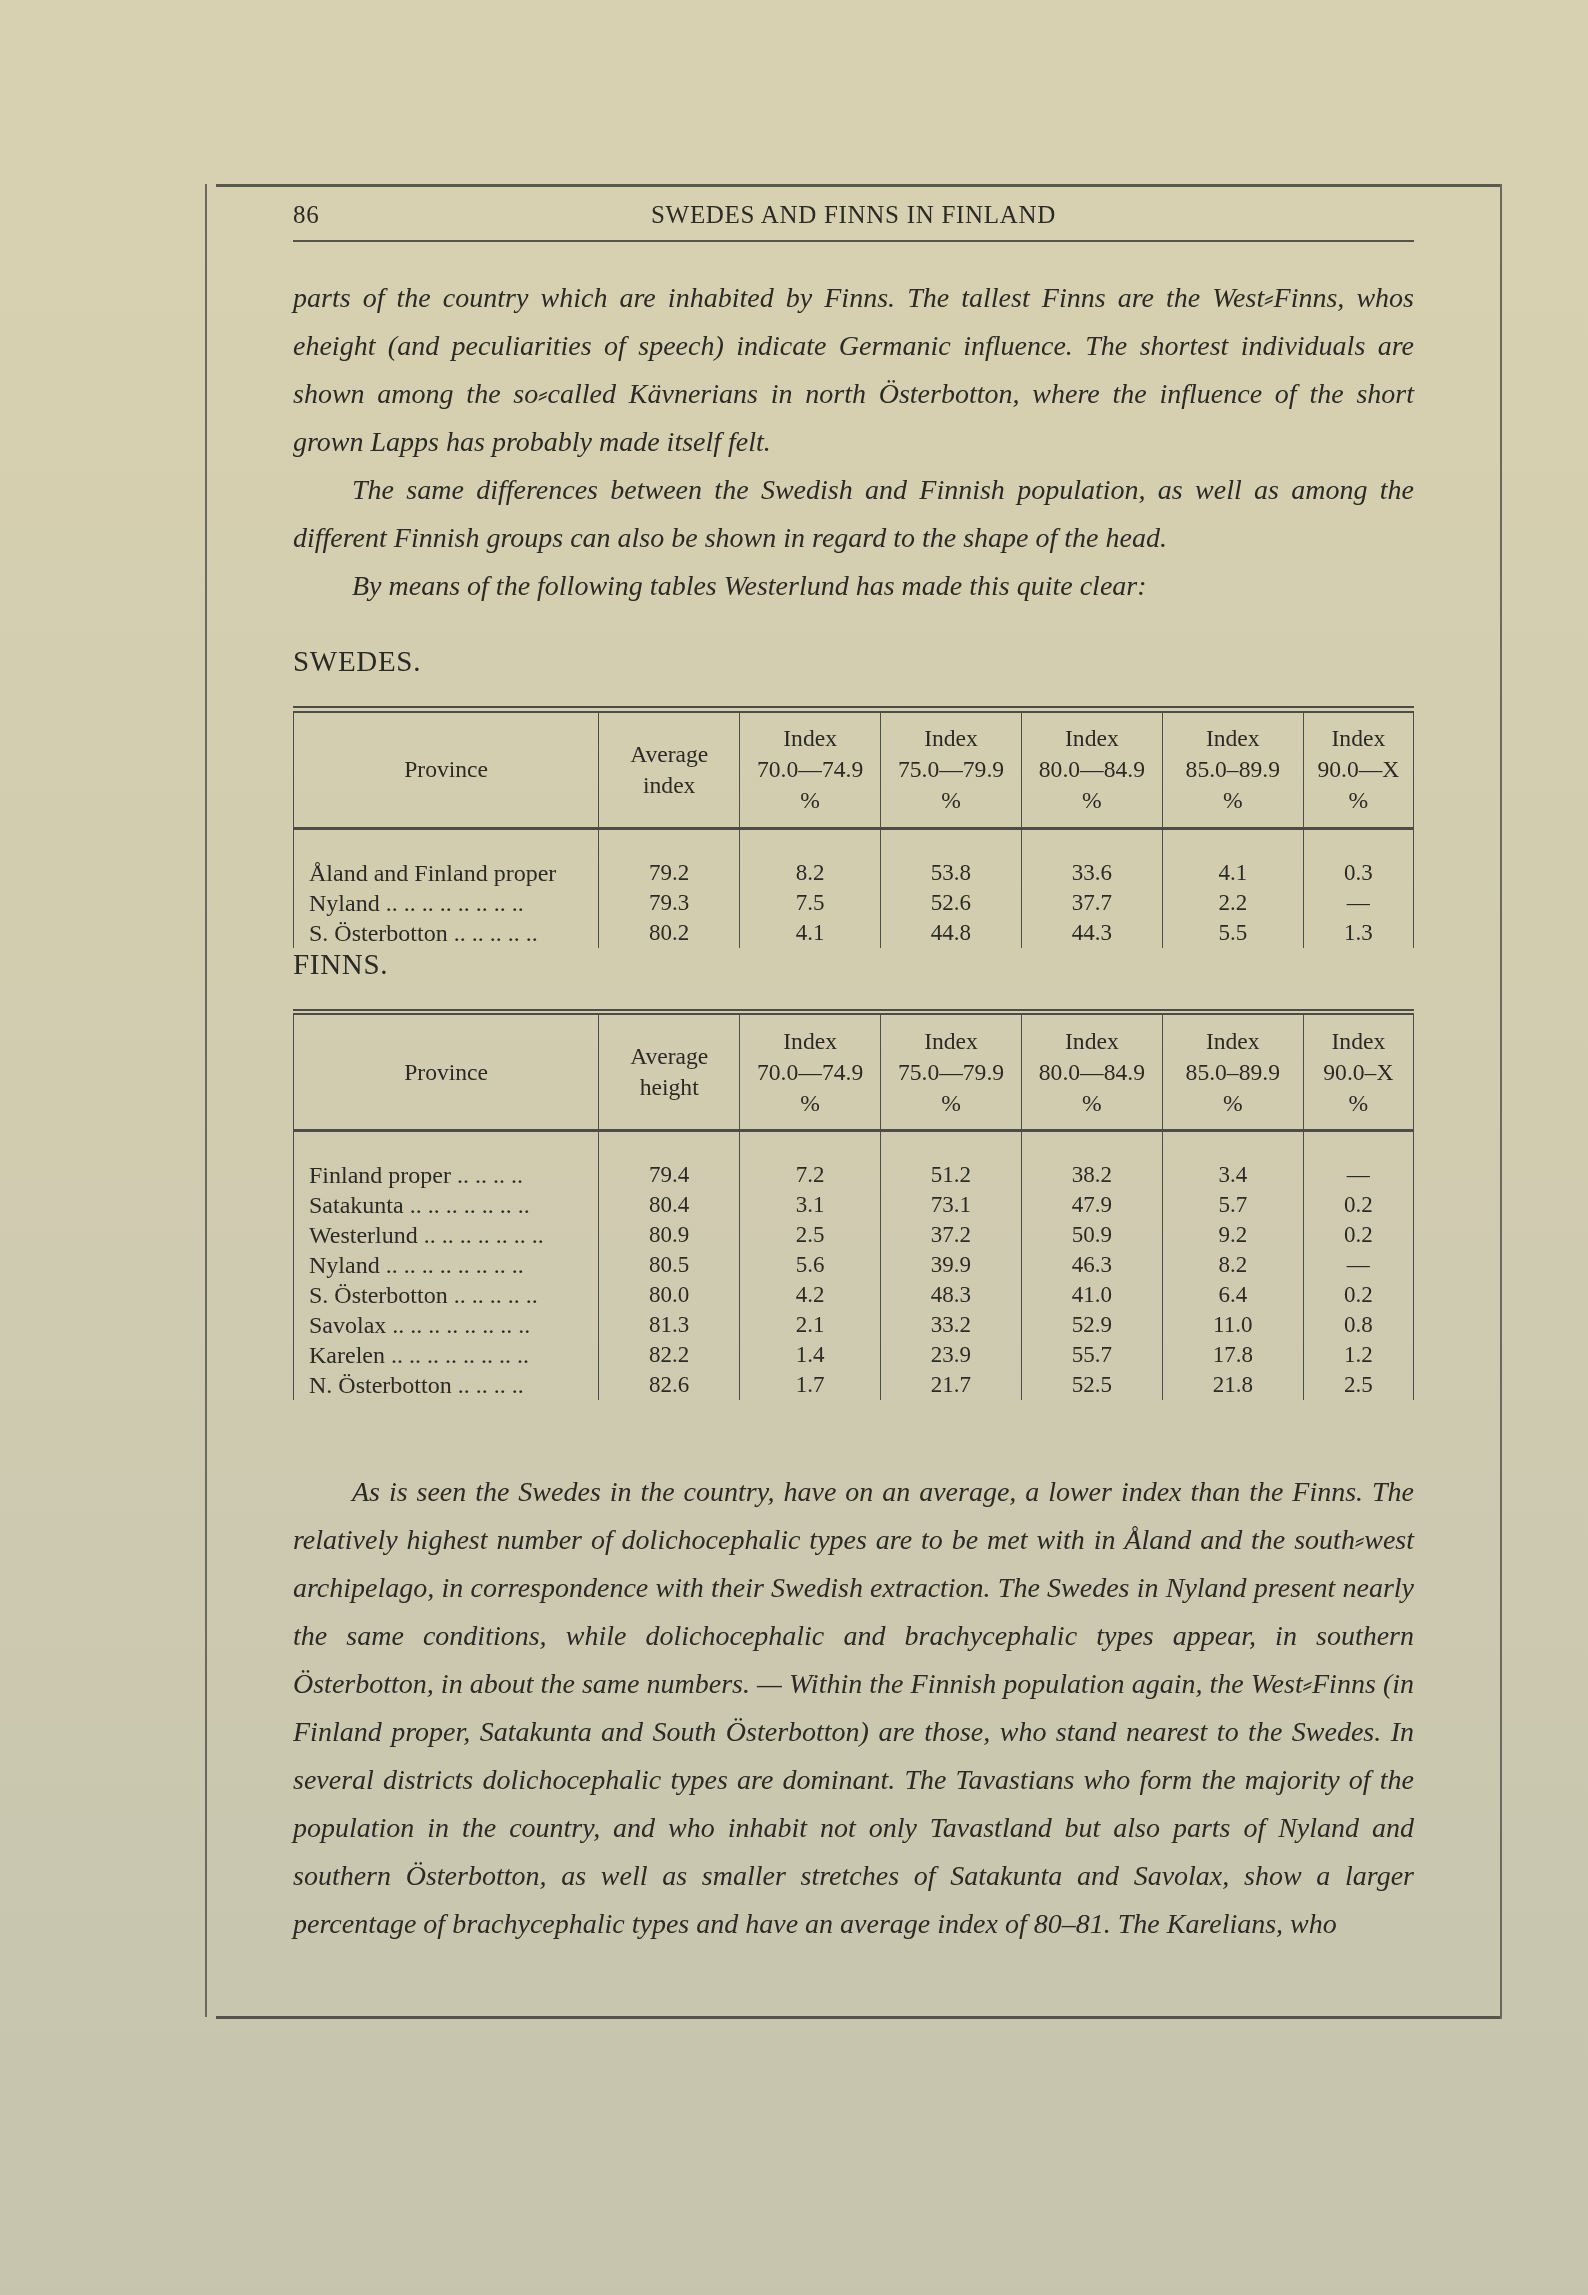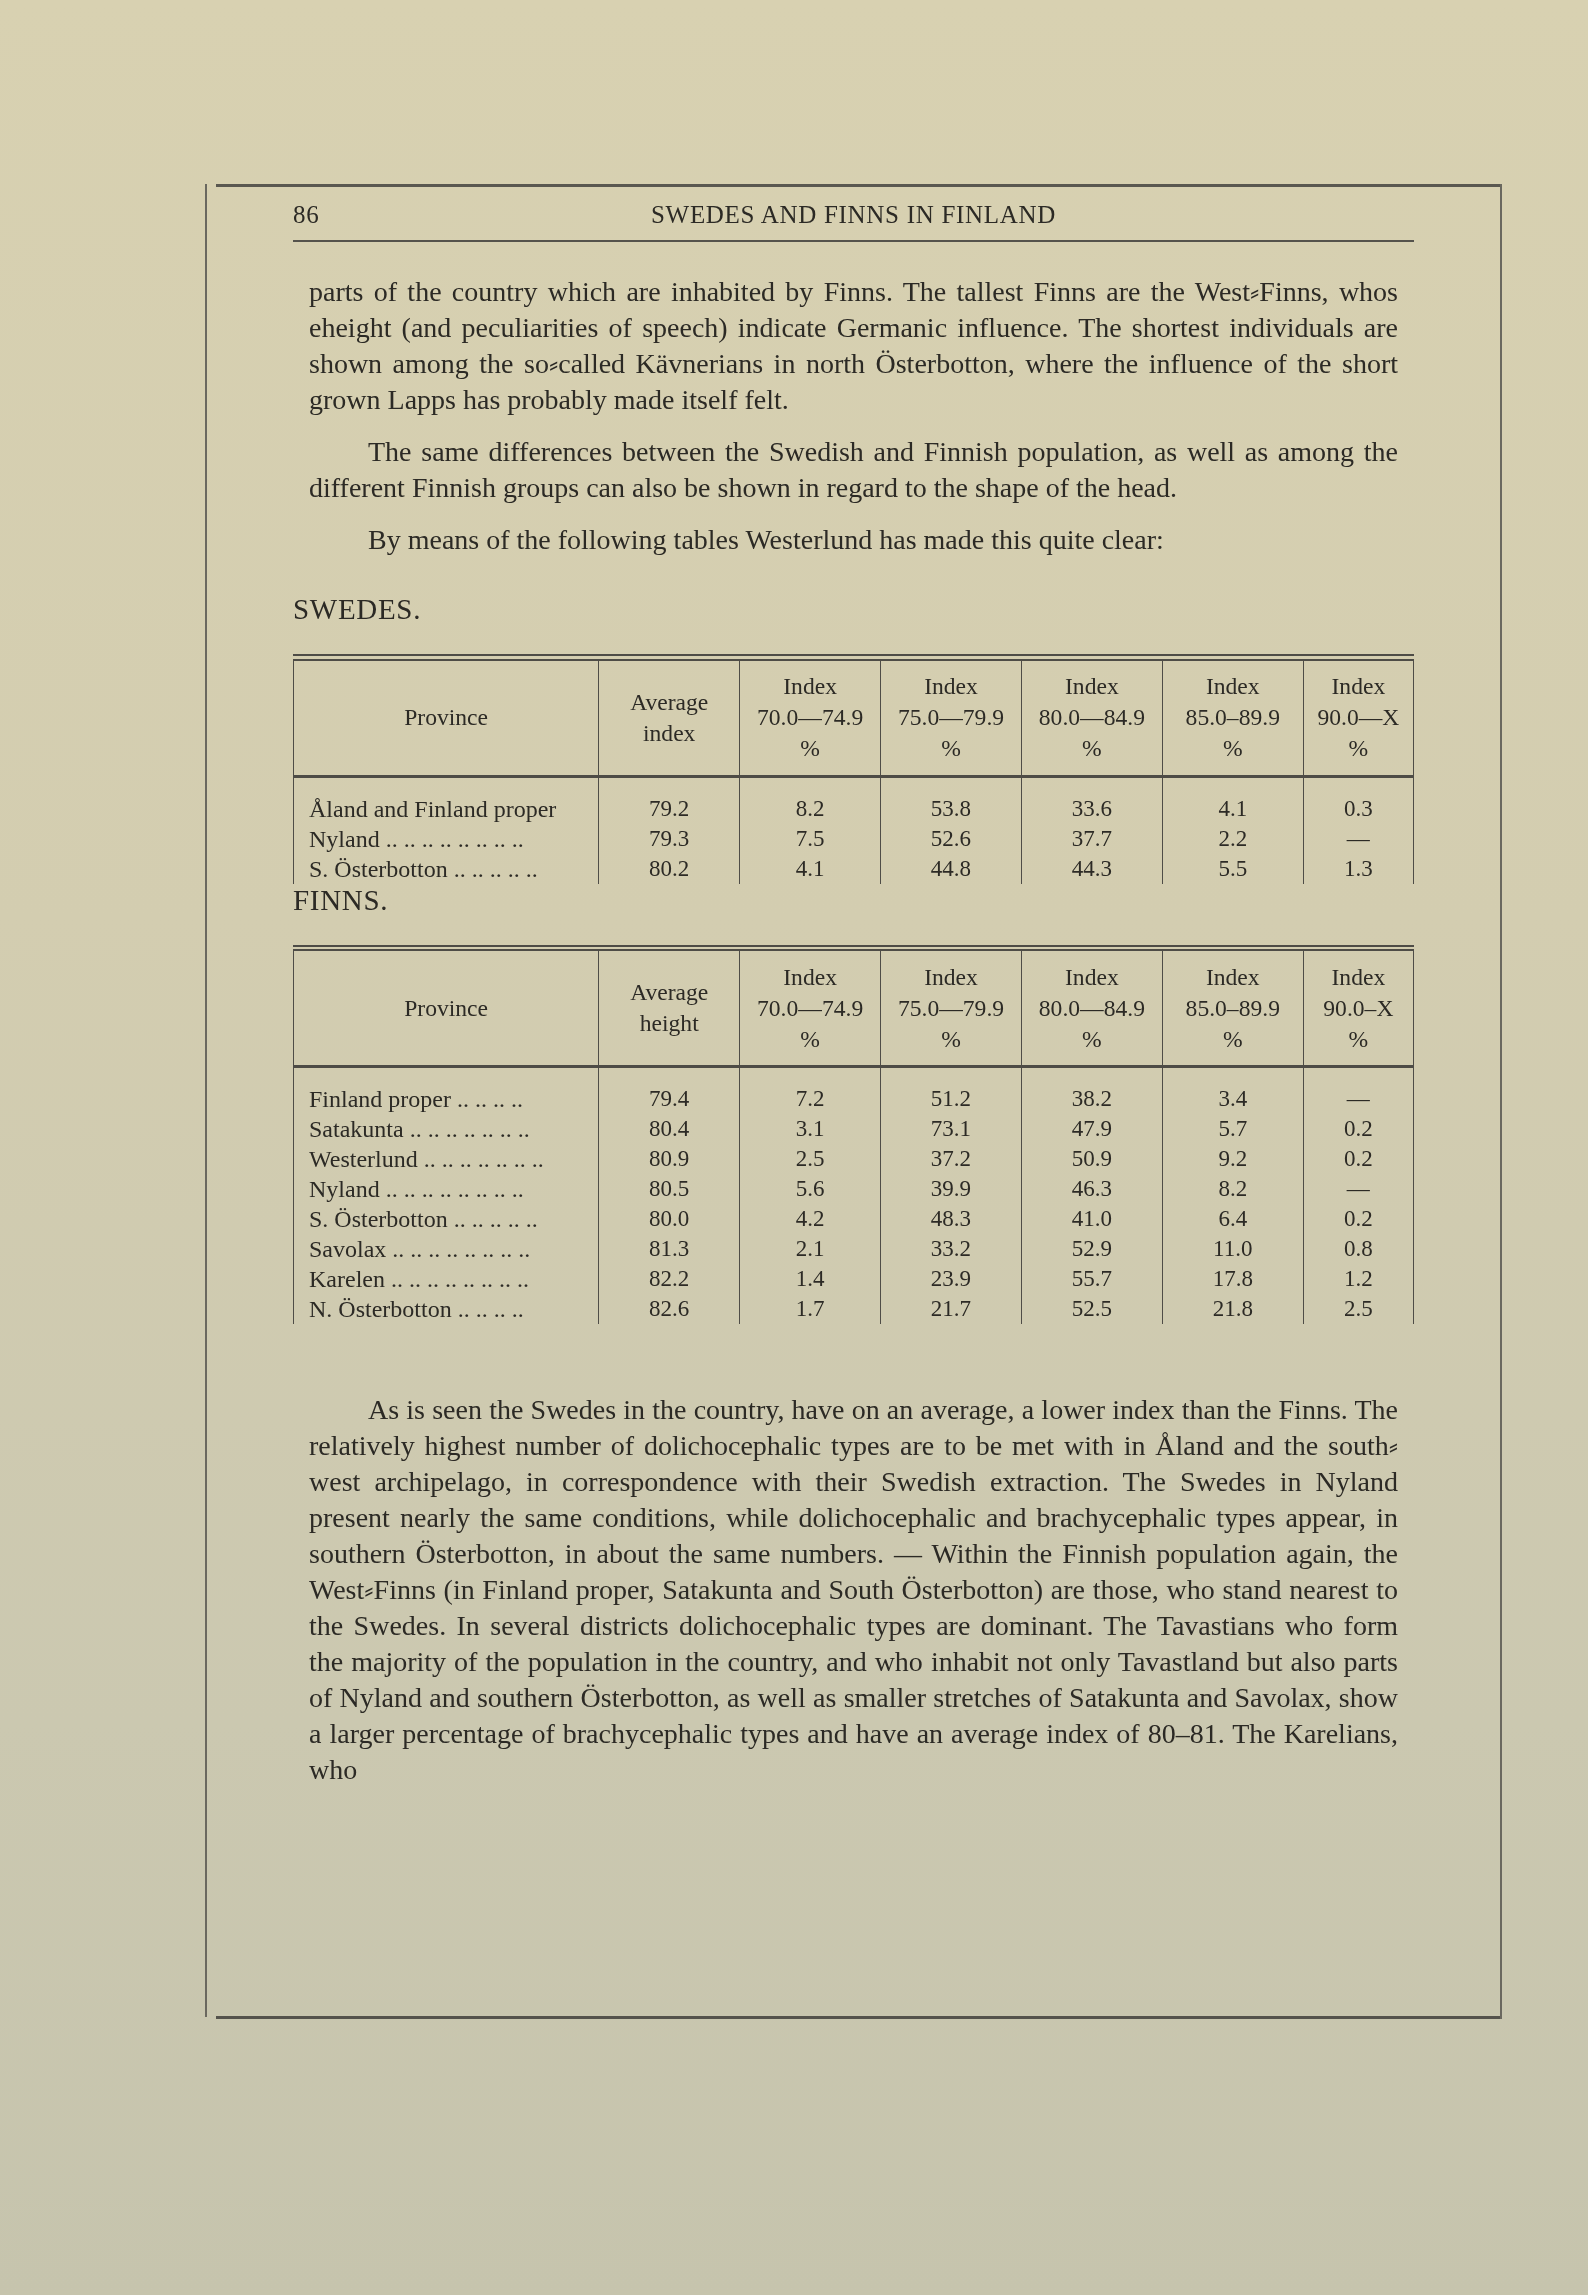--- a/index.html
+++ b/index.html
@@ -56,23 +56,24 @@
     left: 0; right: 0; top: 5.4px;
     text-align: center;
   }
   .head-rule {
     height: 2.7px;
     background: #55534c;
     margin-top: 2.7px;
   }
   .body-text {
     font-size: 28px;
-    line-height: 36px;
+    line-height: 48px;
     text-align: justify;
-    margin: 16px;
+    margin: 0;
+    font-style: italic;
   }
   .p1 { margin-top: 32px; }
   .indent { text-indent: 59px; }
   .table-title {
     text-align: left;
     font-size: 29px;
     letter-spacing: 0.7px;
   }
   .t-swedes-title { margin-top: 35px; }
   .t-finns-title { }
@@ -109,21 +110,21 @@
     font-size: 23px;
     line-height: 30px;
     padding: 0 4px;
   }
   table.data td.prov {
     text-align: left;
     padding-left: 15px;
     font-size: 24px;
     white-space: nowrap;
   }
-  table.data tbody tr.first td { padding-top: 16px; }
+  table.data tbody tr.first td { padding-top: 28px; }
   .col-prov { width: 299px; }
   .col-avg { width: 138px; }
   .col-idx { width: 138px; }
   .col-last { width: 108px; }
   .p-after { margin-top: 68px; }
 </style>
 </head>
 <body>
 
 <div class="frame-top"></div>

